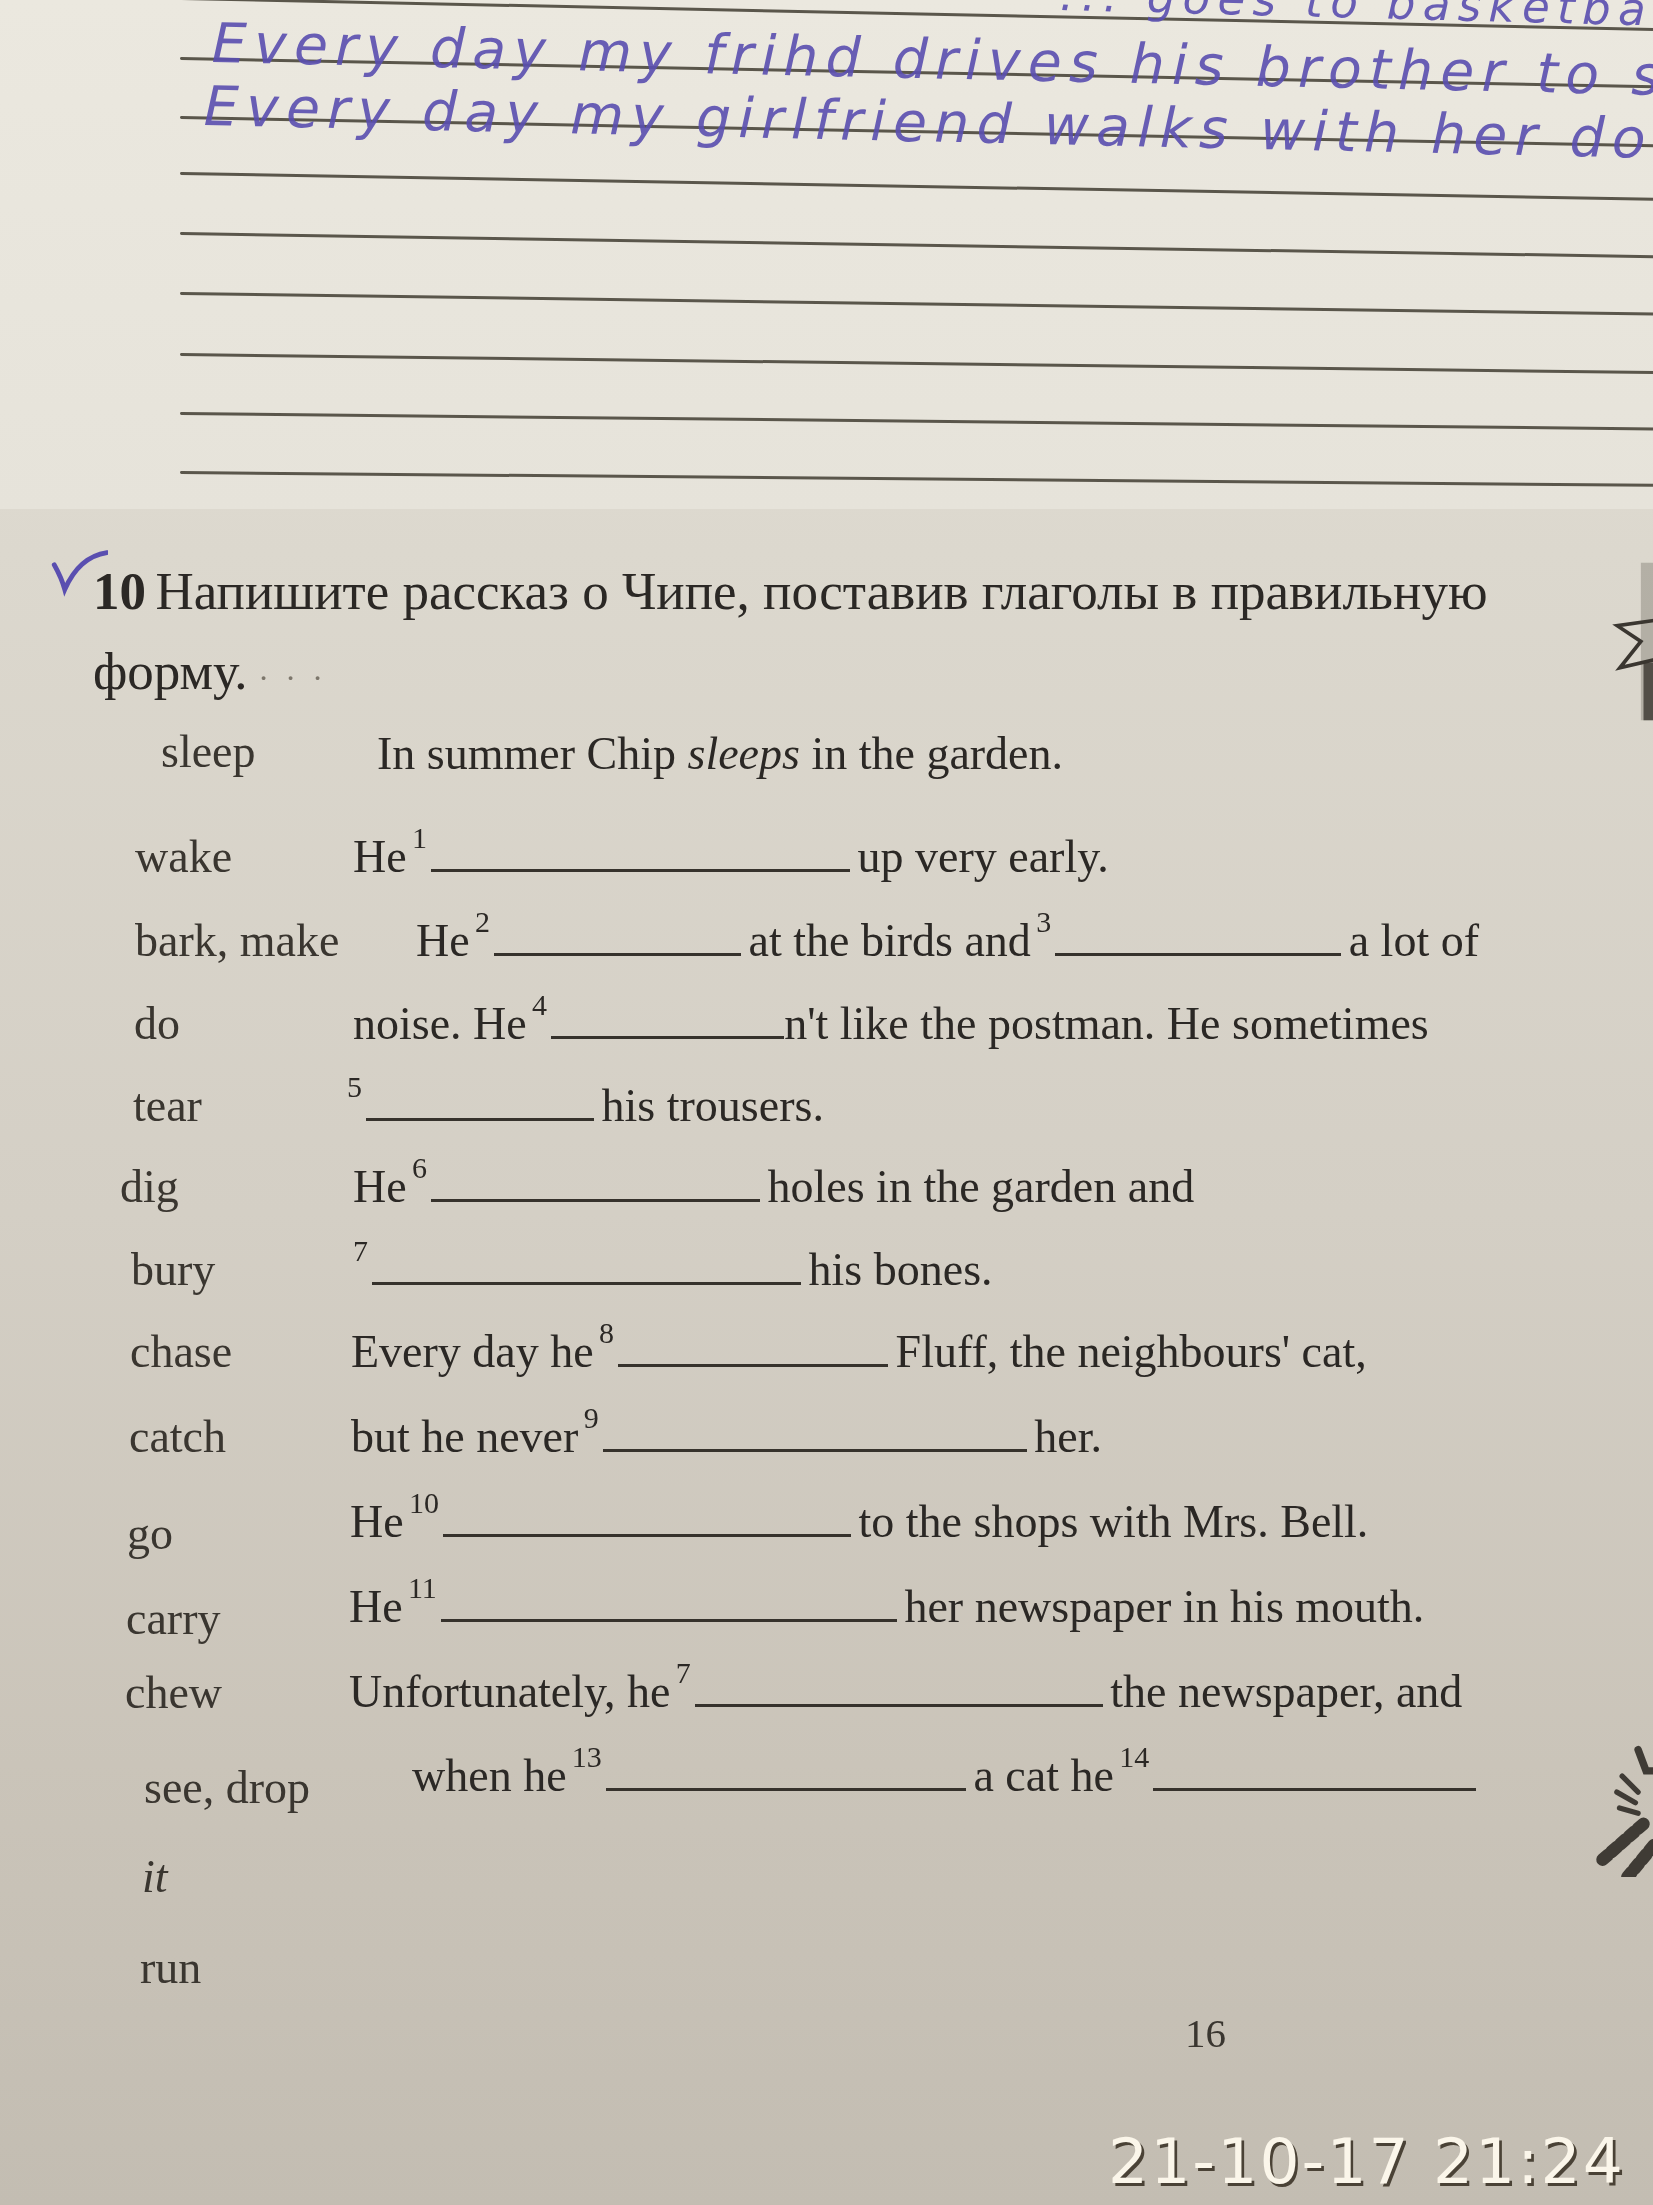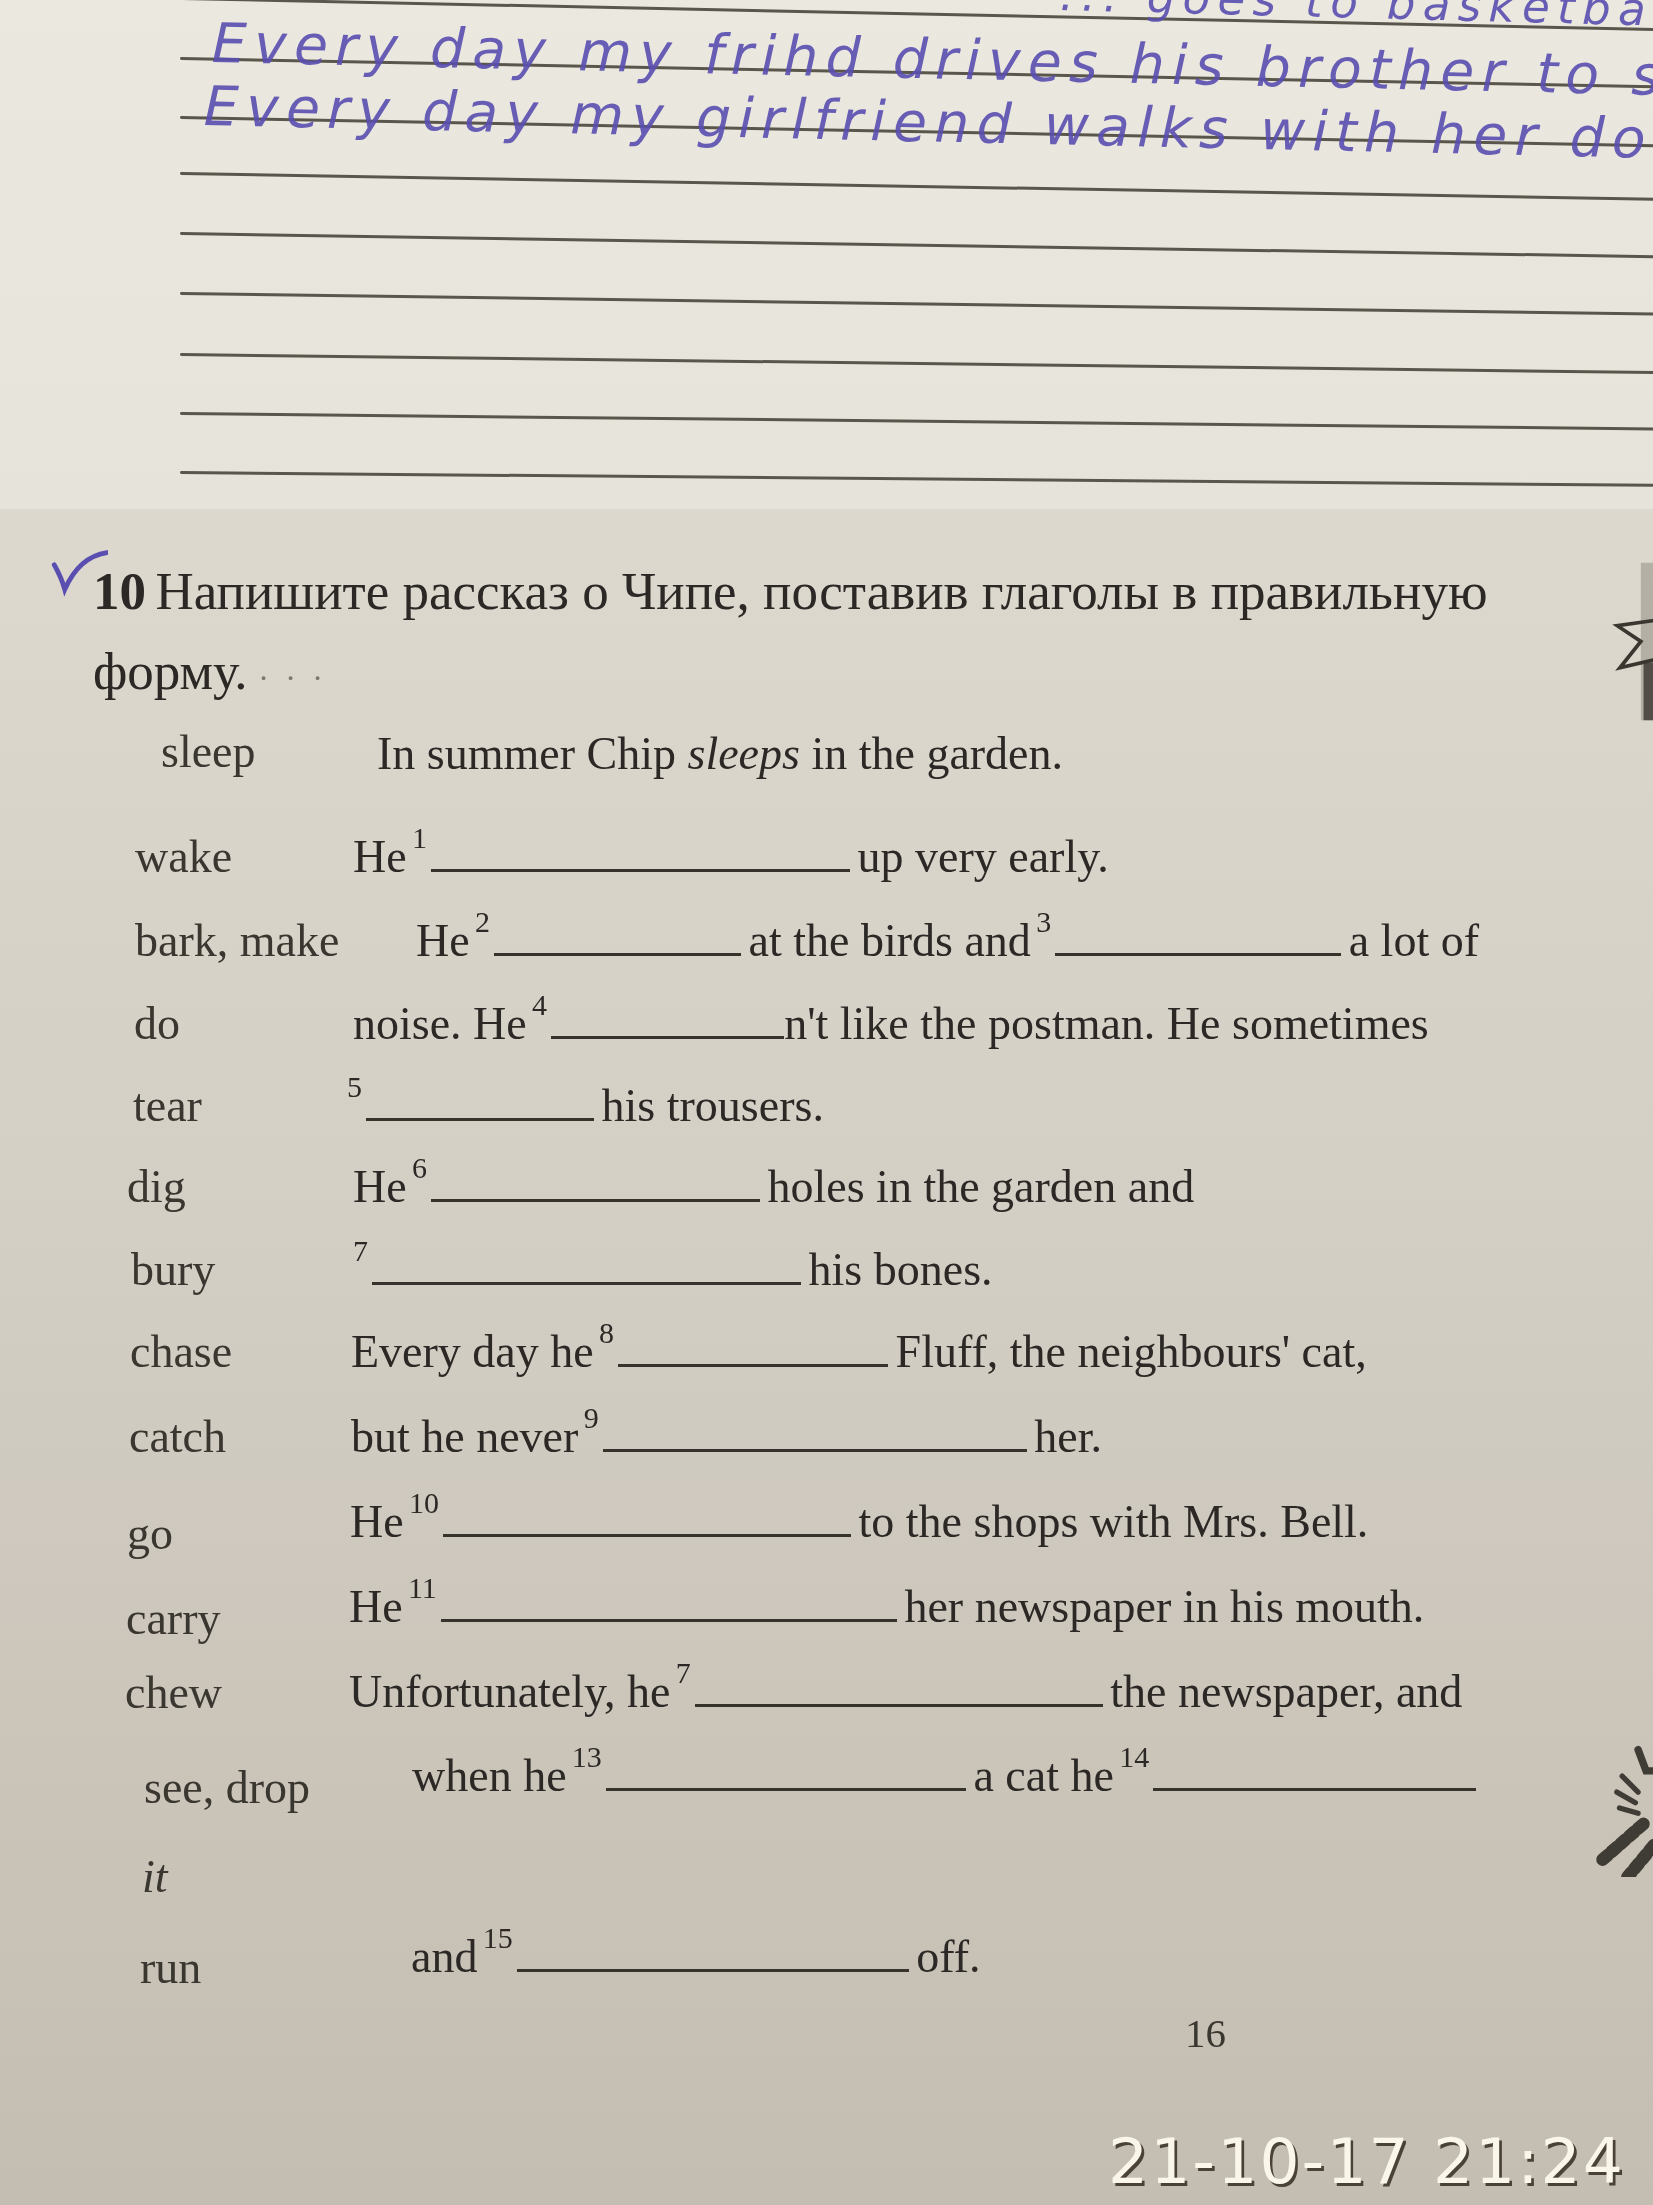--- a/index.html
+++ b/index.html
@@ -191,21 +191,21 @@
 <div class="row" style="top:1079px;">
   <span class="verb" style="left:133px;">tear</span>
   <span class="sentence" style="left:347px;">
     <span class="sup" style="margin-left:0;">5</span>
     <span class="blank" style="width:228px;"></span>
     <span class="seg">his trousers.</span>
   </span>
 </div>
 
 <div class="row" style="top:1160px;">
-  <span class="verb" style="left:127px;text-align:right;">dig</span>
+  <span class="verb" style="left:120px;text-align:right;">dig</span>
   <span class="sentence" style="left:353px;">
     <span class="seg">He</span>
       <span class="sup">6</span>
     <span class="blank" style="width:329px;"></span>
     <span class="seg">holes in the garden and</span>
   </span>
 </div>
 
 <div class="row" style="top:1243px;">
   <span class="verb" style="left:131px;">bury</span>
@@ -277,26 +277,20 @@
     <span class="blank" style="width:323px;"></span>
   </span>
 </div>
 
 <div class="row" style="top:1850px;">
   <span class="verb" style="left:142px;font-style:italic;">it</span>
 </div>
 
 <div class="row" style="top:1930px;">
   <span class="verb" style="left:140px; top:10.6px;">run</span>
-  <span class="sentence" style="left:411px;">
-    <span class="seg">and</span>
-      <span class="sup">15</span>
-    <span class="blank" style="width:392px;"></span>
-    <span class="seg">off.</span>
-  </span>
 </div>
 
 <svg class="deco" style="left:1612px; top:562px;" width="42" height="159" viewBox="0 0 80 300">
   <rect x="55" y="0" width="25" height="300" fill="#8c877d" opacity="0.5"></rect>
   <path d="M80 110 L10 120 L55 150 L15 200 L80 185" fill="none" stroke="#3a3630" stroke-width="7"></path>
   <rect x="60" y="190" width="20" height="110" fill="#3a3630" opacity="0.8"></rect>
 </svg>
 <svg class="deco" style="left:1585px; top:1739px;" width="69" height="138" viewBox="0 0 130 260">
   <path d="M100 20 L115 60 L130 60" fill="none" stroke="#3f3b35" stroke-width="14" stroke-linecap="round"></path>
   <path d="M70 70 L100 100 M60 100 L95 120 M65 130 L100 140" stroke="#3f3b35" stroke-width="10" stroke-linecap="round"></path>

